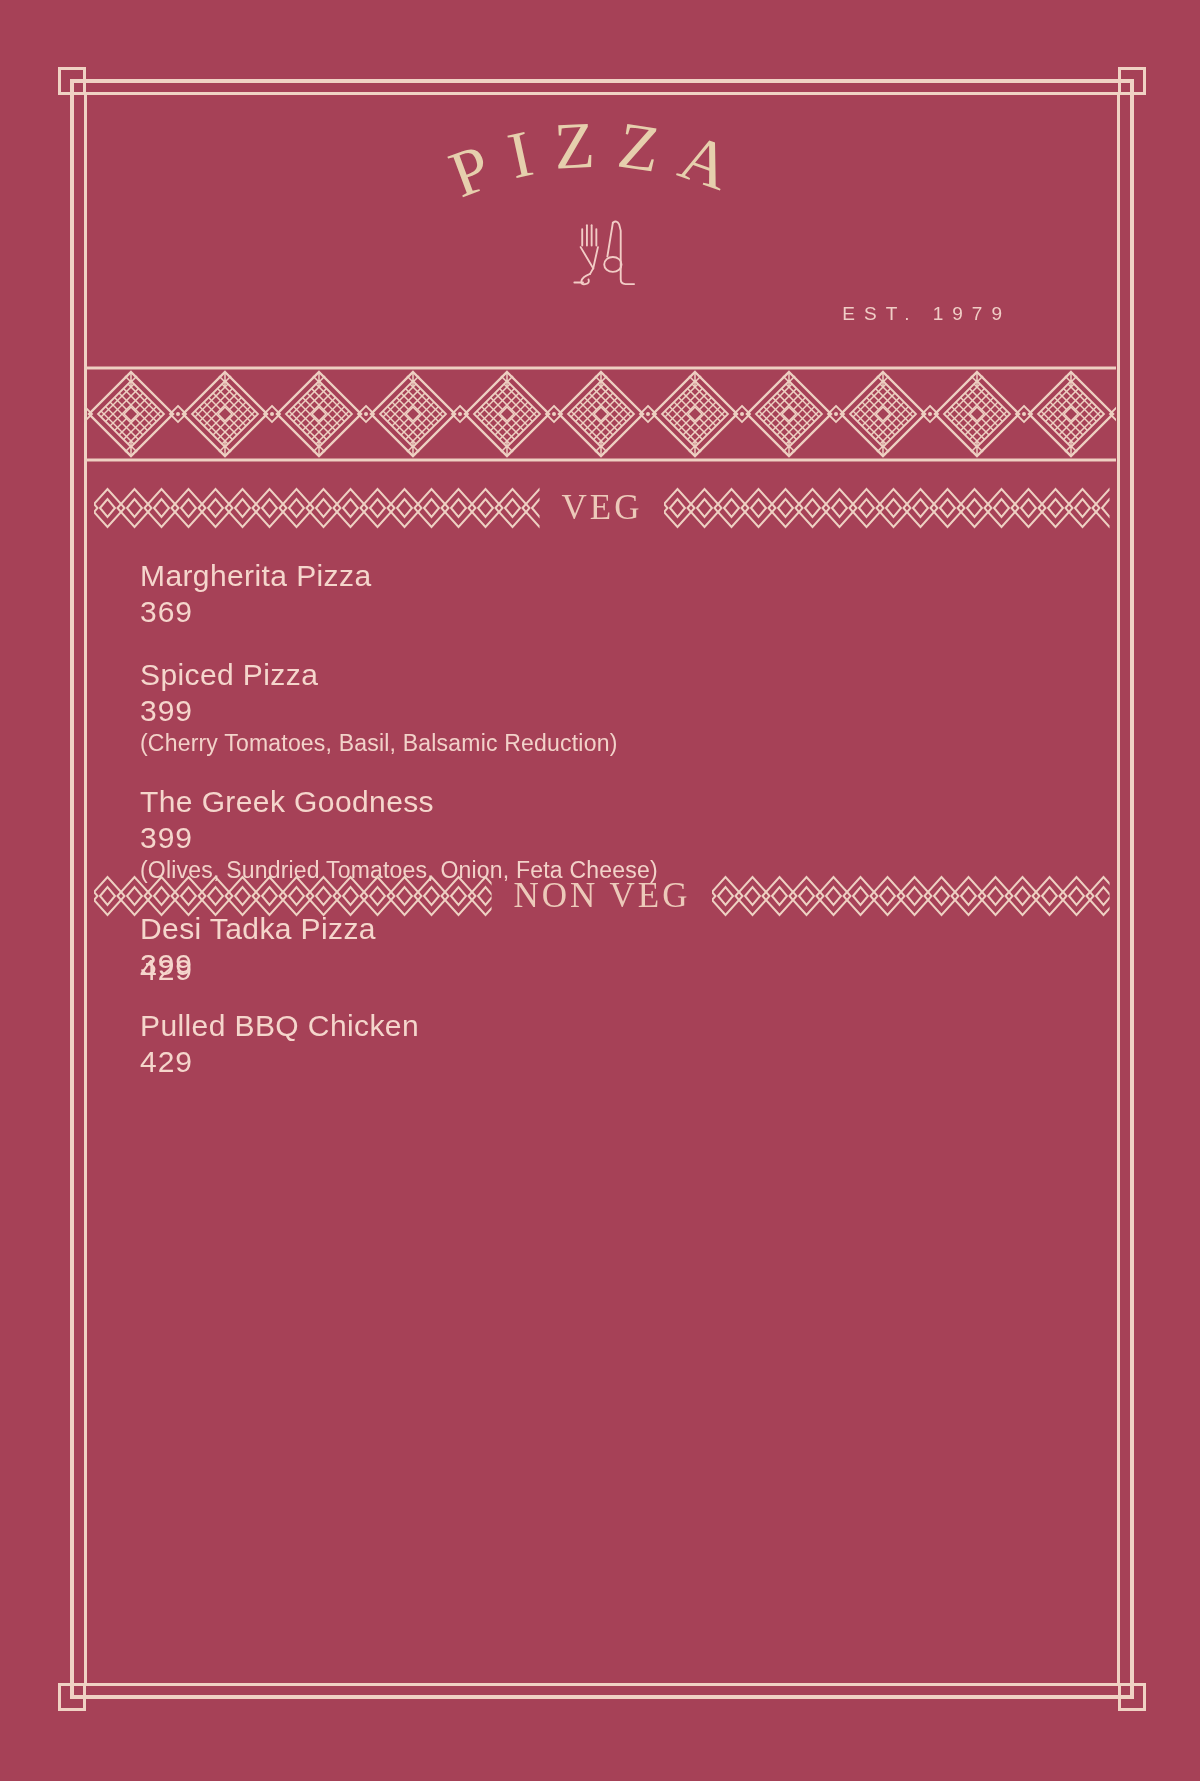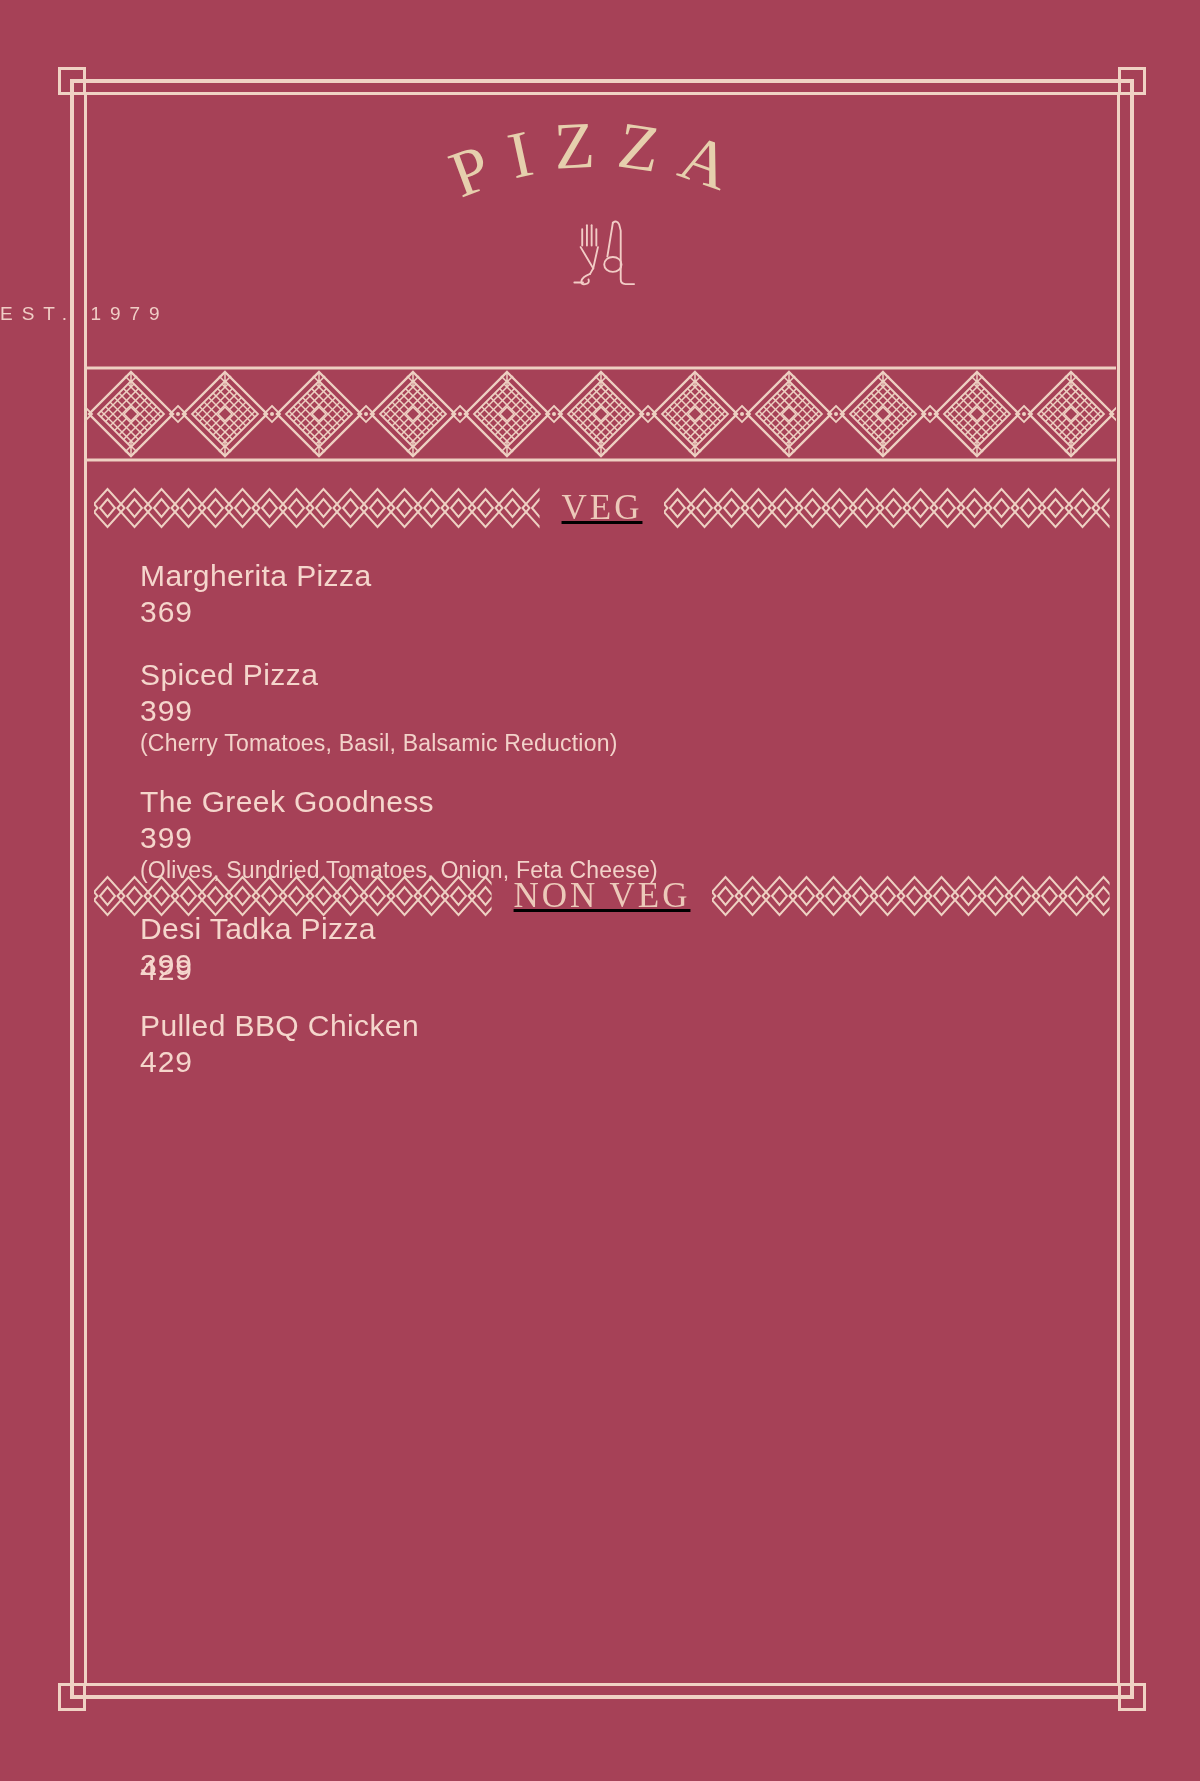--- a/index.html
+++ b/index.html
@@ -30,29 +30,29 @@
   
   .arc-title{position:absolute;left:300px;top:73px;width:600px;height:200px;overflow:visible;}
   .arc-title text{
     font-family:"Liberation Serif", serif;
     font-size:66px;letter-spacing:20px;
     fill:#e6cfad;
   }
   .logo{position:absolute;left:572px;top:202px;width:66px;height:95px;}
   .est{
     position:absolute;left:0;top:303px;width:975px;
-    text-align:left;color:#f0cec6;
-    font-size:19px;letter-spacing:9px;font-weight:400;
+    text-align:right;color:#f0cec6;
+    font-size:19px;letter-spacing:9px;font-weight:400;padding-left:36px;
   }
   
   .band{position:absolute;left:84px;top:366px;width:1032px;height:96px;}
   
   .section-header{
     position:absolute;left:94px;right:90px;height:44px;
-    display:flex;align-items:center;gap:22px;text-decoration:underline;
+    display:flex;align-items:center;gap:22px;
   }
   .section-header.veg{top:486px;}
   .section-header.nonveg{top:874px;text-align:center;}
   .chain{flex:1 1 auto;height:44px;min-width:0;}
   .section-label{
     flex:0 0 auto;
     font-family:"Liberation Serif", serif;
     font-size:35px;letter-spacing:3px;
     color:#ecc9b9;white-space:nowrap;
   }

